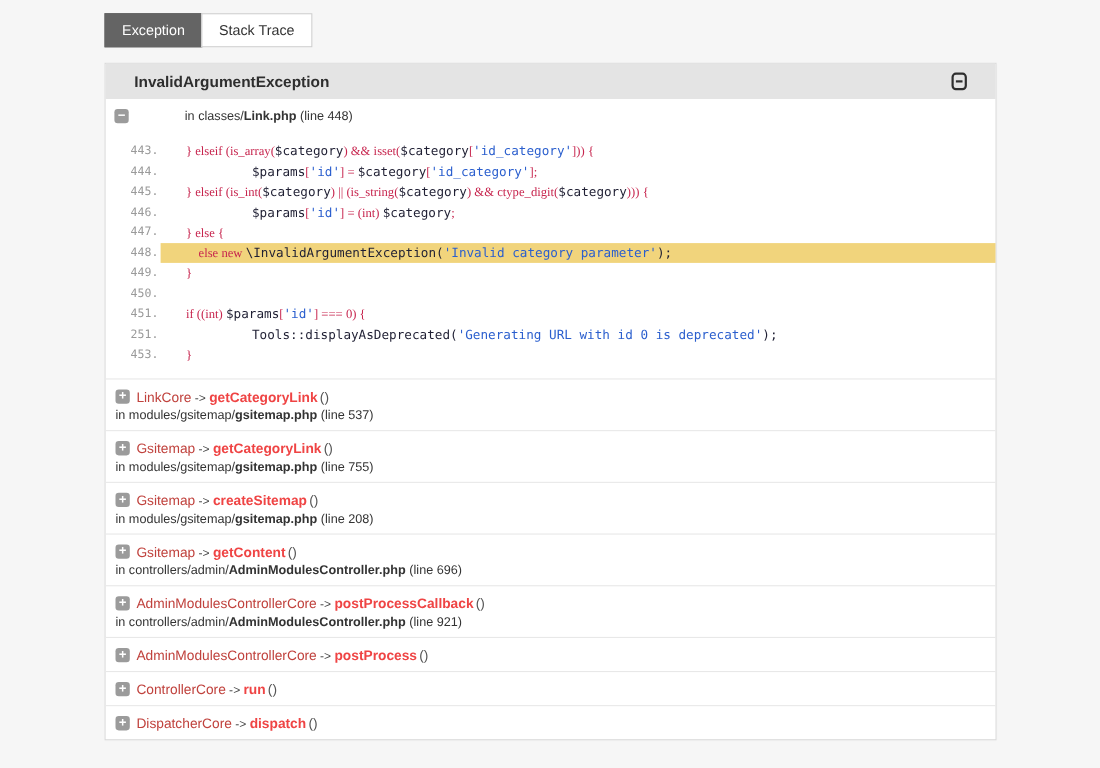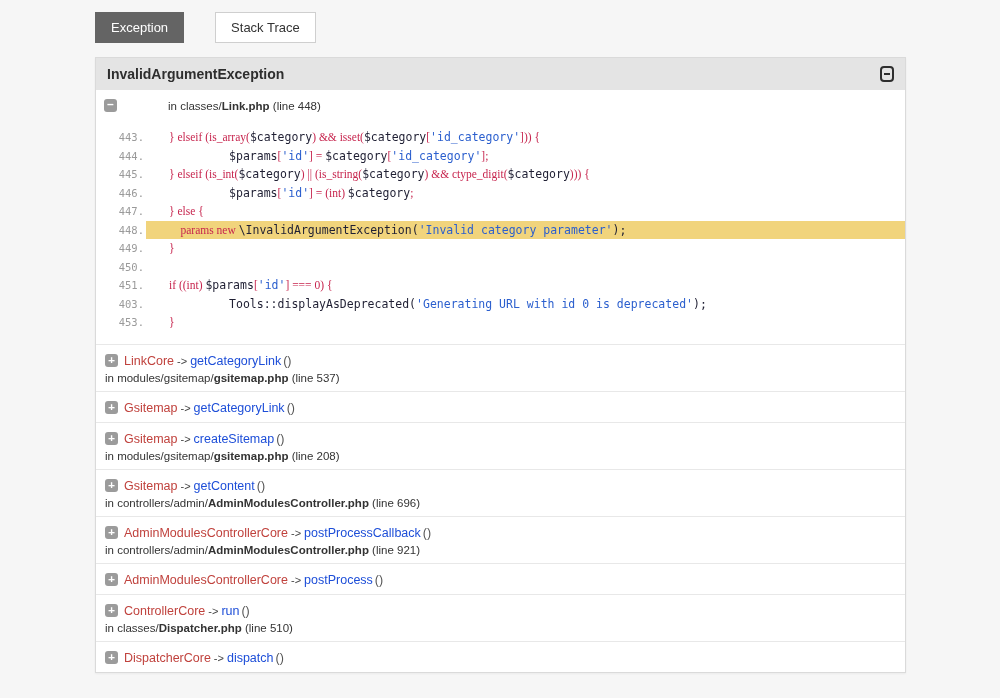--- a/index.html
+++ b/index.html
@@ -5,41 +5,41 @@
   * { box-sizing: border-box; }
   html,body { margin:0; padding:0; }
   body {
     width:1000px; height:698px; overflow:hidden;
     background:#f6f6f6;
     font-family:"Liberation Sans", sans-serif;
   }
   .wrap { padding:12px 0 0 95px; width:906px; }
 
   
-  .tabbar { display:flex;gap:32px; }
+  .tabbar { display:flex; }
   .tab {
     display:flex; align-items:center;
     background:#fff; border:1px solid #cfcfcf;
     color:#333; font-size:13px; padding:7px 15px;
     cursor:pointer; margin-left:-1px; white-space:nowrap;
   }
   .tab:first-child { margin-left:0; }
   .tab.active { background:#646464; border-color:#646464; color:#fff; }
   .badge {
     background:#bf4045; color:#fff; font-size:11px; font-weight:bold;
     padding:2px 6px; border-radius:2px; margin-left:9px; line-height:12px;
   }
 
   
   .panel {
     margin-top:14px; width:811px; background:#fff;
     border:1px solid #dadada; box-shadow:0 1px 2px rgba(0,0,0,0.05);
   }
   .panel-header {
-    background:#e4e4e4; padding:8px 11px;
+    background:#e4e4e4; padding:8px 26px;
     display:flex; align-items:flex-end; justify-content:space-between;
   }
   .panel-title { font-weight:bold; font-size:14px; color:#2e2e2e; }
   .collapse-btn {
     width:14px; height:16px; border:2px solid #2e2e2e; border-radius:4px;
     position:relative; cursor:pointer; flex:none;
   }
   .collapse-btn::after {
     content:''; position:absolute; left:2px; right:2px; top:50%;
     margin-top:-1px; height:2px; background:#2e2e2e;
@@ -68,21 +68,21 @@
   .tok-r { color:#c7254e;font-family:Liberation Serif, serif; }
   .tok-d { color:#1f1f33; }
   .tok-b { color:#2b5fce; }
 
   
   .entry { border-top:1px solid #e8e8e8; padding:8px 12px 6px 9px; cursor:pointer; }
   .entry-top { display:flex; align-items:center; height:16px; }
   .call { margin-left:6px; font-size:12.5px; white-space:nowrap; }
   .cls { color:#c0423d; }
   .arrow { color:#444; margin:0 3px; font-size:11px; }
-  .mth { color:#1d4ed8; font-weight:normal;margin-top:32px; }
+  .mth { color:#ef4444; font-weight:bold;margin-top:32px; }
   .par { color:#555; margin-left:2px; }
   .entry-path { margin-top:3px; font-size:11.5px; color:#333; line-height:13px; }
   .entry-path b { font-weight:bold; }
 </style>
 </head>
 <body>
 
 <div class="wrap">
 
   <div class="tabbar">
@@ -118,36 +118,36 @@
         <div class="code-row">
           <span class="ln">446.</span>
           <span class="cd"><span class="tok-d">            $params</span><span class="tok-r">[</span><span class="tok-b">'id'</span><span class="tok-r">] = (int) </span><span class="tok-d">$category</span><span class="tok-r">;</span></span>
         </div>
         <div class="code-row">
           <span class="ln">447.</span>
           <span class="cd"><span class="tok-r">        } else {</span></span>
         </div>
         <div class="code-row">
           <span class="ln">448.</span>
-          <span class="cd hl"><span class="tok-r">            params new </span><span class="tok-d">\InvalidArgumentException(</span><span class="tok-b">'Invalid category parameter'</span><span class="tok-d">);</span></span>
+          <span class="cd hl"><span class="tok-r">            else new </span><span class="tok-d">\InvalidArgumentException(</span><span class="tok-b">'Invalid category parameter'</span><span class="tok-d">);</span></span>
         </div>
         <div class="code-row">
           <span class="ln">449.</span>
           <span class="cd"><span class="tok-r">        }</span></span>
         </div>
         <div class="code-row">
           <span class="ln">450.</span>
           <span class="cd"></span>
         </div>
         <div class="code-row">
           <span class="ln">451.</span>
           <span class="cd"><span class="tok-r">        if ((int) </span><span class="tok-d">$params</span><span class="tok-r">[</span><span class="tok-b">'id'</span><span class="tok-r">] === 0) {</span></span>
         </div>
         <div class="code-row">
-          <span class="ln">403.</span>
+          <span class="ln">251.</span>
           <span class="cd"><span class="tok-d">            Tools::displayAsDeprecated(</span><span class="tok-b">'Generating URL with id 0 is deprecated'</span><span class="tok-d">);</span></span>
         </div>
         <div class="code-row">
           <span class="ln">453.</span>
           <span class="cd"><span class="tok-r">        }</span></span>
         </div>
       </div>
 
     <div id="stack-list">
         <div class="entry">
@@ -155,20 +155,21 @@
             <span class="mini-btn">+</span>
             <span class="call"><span class="cls">LinkCore</span><span class="arrow">-&gt;</span><span class="mth">getCategoryLink</span><span class="par">()</span></span>
           </div>
           <div class="entry-path">in modules/gsitemap/<b>gsitemap.php</b> (line 537)</div>
         </div>
         <div class="entry">
           <div class="entry-top">
             <span class="mini-btn">+</span>
             <span class="call"><span class="cls">Gsitemap</span><span class="arrow">-&gt;</span><span class="mth">getCategoryLink</span><span class="par">()</span></span>
           </div>
+          <div class="entry-path">in modules/gsitemap/<b>gsitemap.php</b> (line 755)</div>
         </div>
         <div class="entry">
           <div class="entry-top">
             <span class="mini-btn">+</span>
             <span class="call"><span class="cls">Gsitemap</span><span class="arrow">-&gt;</span><span class="mth">createSitemap</span><span class="par">()</span></span>
           </div>
           <div class="entry-path">in modules/gsitemap/<b>gsitemap.php</b> (line 208)</div>
         </div>
         <div class="entry">
           <div class="entry-top">
@@ -188,21 +189,20 @@
           <div class="entry-top">
             <span class="mini-btn">+</span>
             <span class="call"><span class="cls">AdminModulesControllerCore</span><span class="arrow">-&gt;</span><span class="mth">postProcess</span><span class="par">()</span></span>
           </div>
         </div>
         <div class="entry">
           <div class="entry-top">
             <span class="mini-btn">+</span>
             <span class="call"><span class="cls">ControllerCore</span><span class="arrow">-&gt;</span><span class="mth">run</span><span class="par">()</span></span>
           </div>
-          <div class="entry-path">in classes/<b>Dispatcher.php</b> (line 510)</div>
         </div>
         <div class="entry">
           <div class="entry-top">
             <span class="mini-btn">+</span>
             <span class="call"><span class="cls">DispatcherCore</span><span class="arrow">-&gt;</span><span class="mth">dispatch</span><span class="par">()</span></span>
           </div>
         </div>
       </div>
 
   </div>

